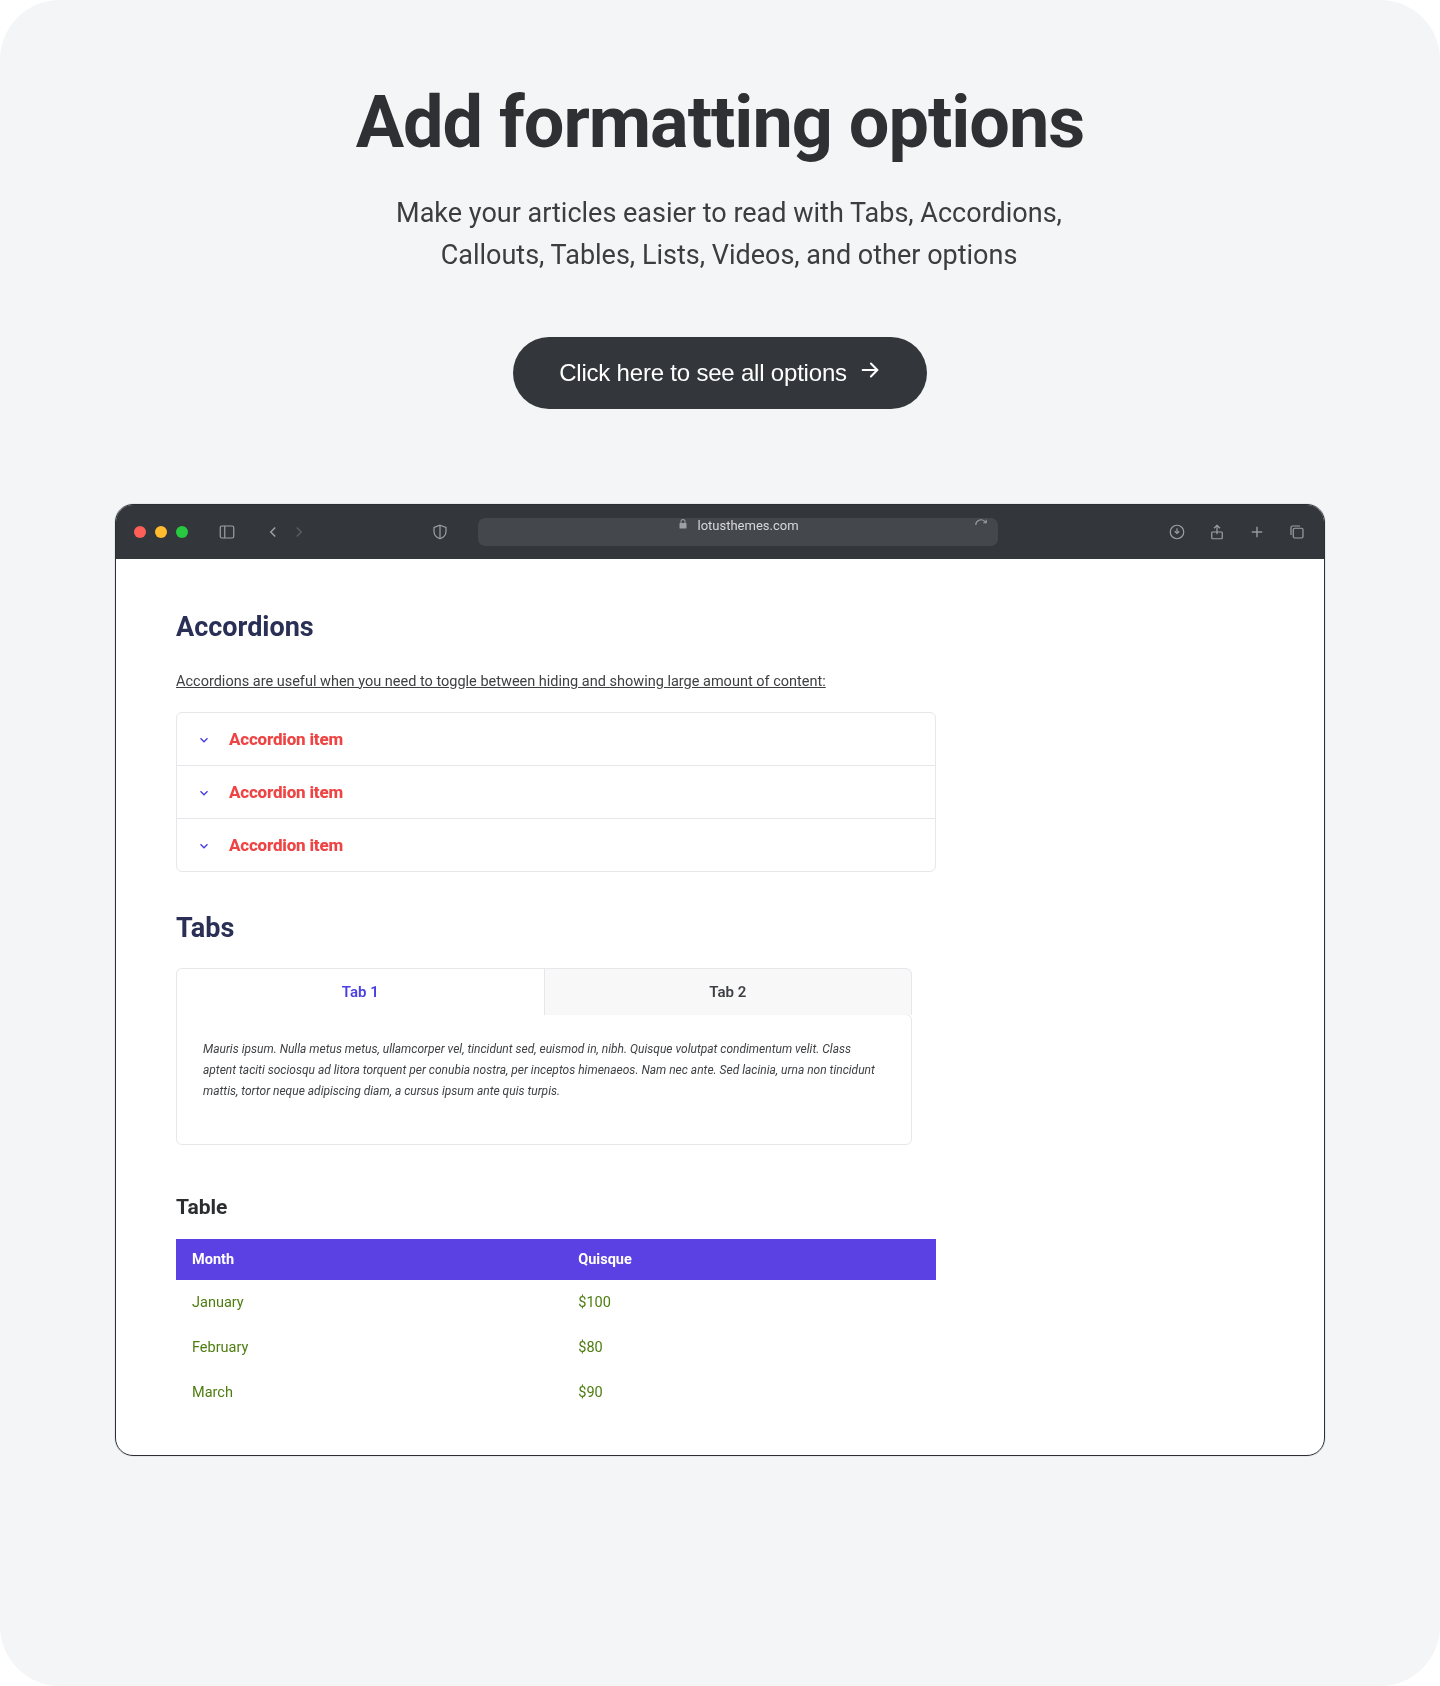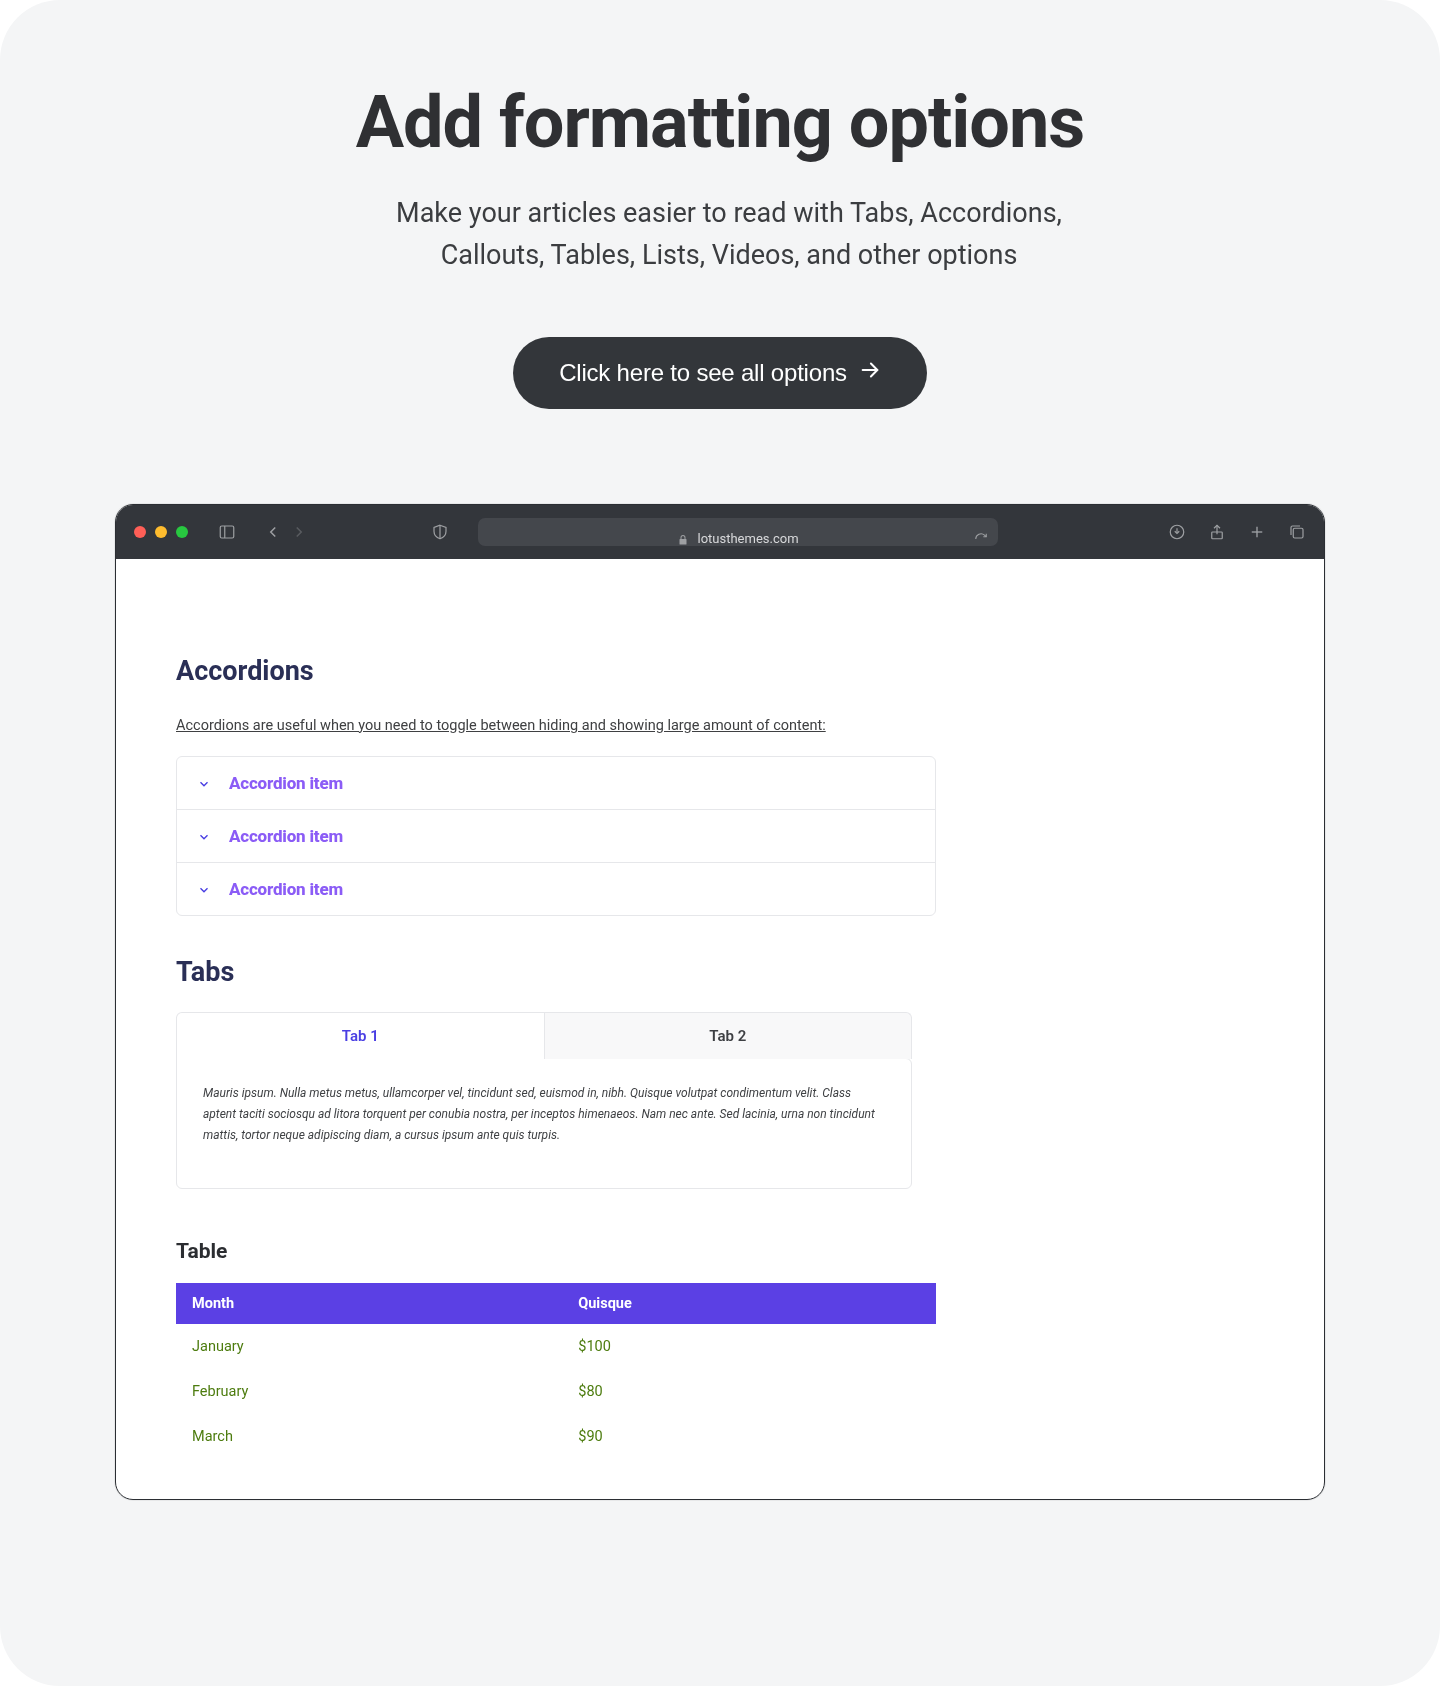--- a/index.html
+++ b/index.html
@@ -93,32 +93,32 @@
     justify-content: center;
     gap: 24px;
   }
   .shield { position:absolute; left: 315px; }
   .urlbar {
     width: 520px;
     height: 28px;
     background: #44474c;
     border-radius: 7px;
     display: flex;
-    align-items: flex-end;
+    align-items: flex-start;
     justify-content: center;
     gap: 8px;
     position: relative;
     color: #d7d8da;
     font-size: 13px;
   }
   .urlbar .reload { position:absolute; right: 10px; }
   .chrome-right { display:flex; gap: 22px; margin-left: auto; }
 
   .page {
-    padding: 96px 60px 40px;
+    padding: 52px 60px 40px;
   }
   .sec-title {
     font-size: 27px;
     font-weight: 700;
     color: #2a2f56;
   }
   .sec-desc {
     margin-top: 30px;
     font-size: 14.5px;
     color: #3f4042;
@@ -137,21 +137,21 @@
     gap: 18px;
     padding: 16px 20px;
     border-top: 1px solid #e6e7ea;
     cursor: pointer;
   }
   .accordion-item:first-child { border-top: none; }
   .accordion-item .chev { width: 14px; height: 14px; color: #4a3fe3; }
   .accordion-item .label {
     font-size: 17px;
     font-weight: 800;
-    color: #8b5cf6;
+    color: #ef4444;
     letter-spacing: -0.2px;
   }
 
   .sec-tabs { margin-top: 40px; }
   .sec-tabs .sec-title { color: #2a2f56; }
 
   .tabs-wrap { margin-top: 24px; width: 736px; }
   .tab-bar { display: flex; }
   .tab {
     flex: 1;

